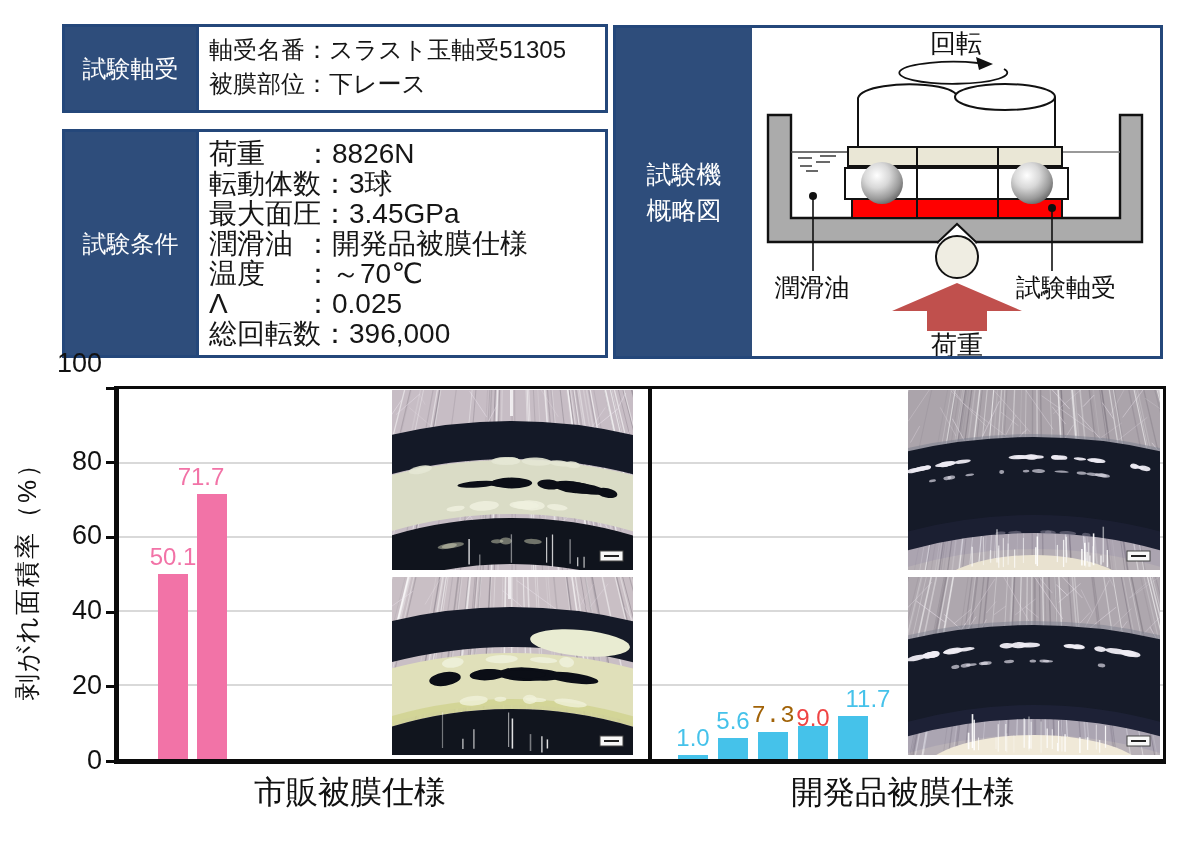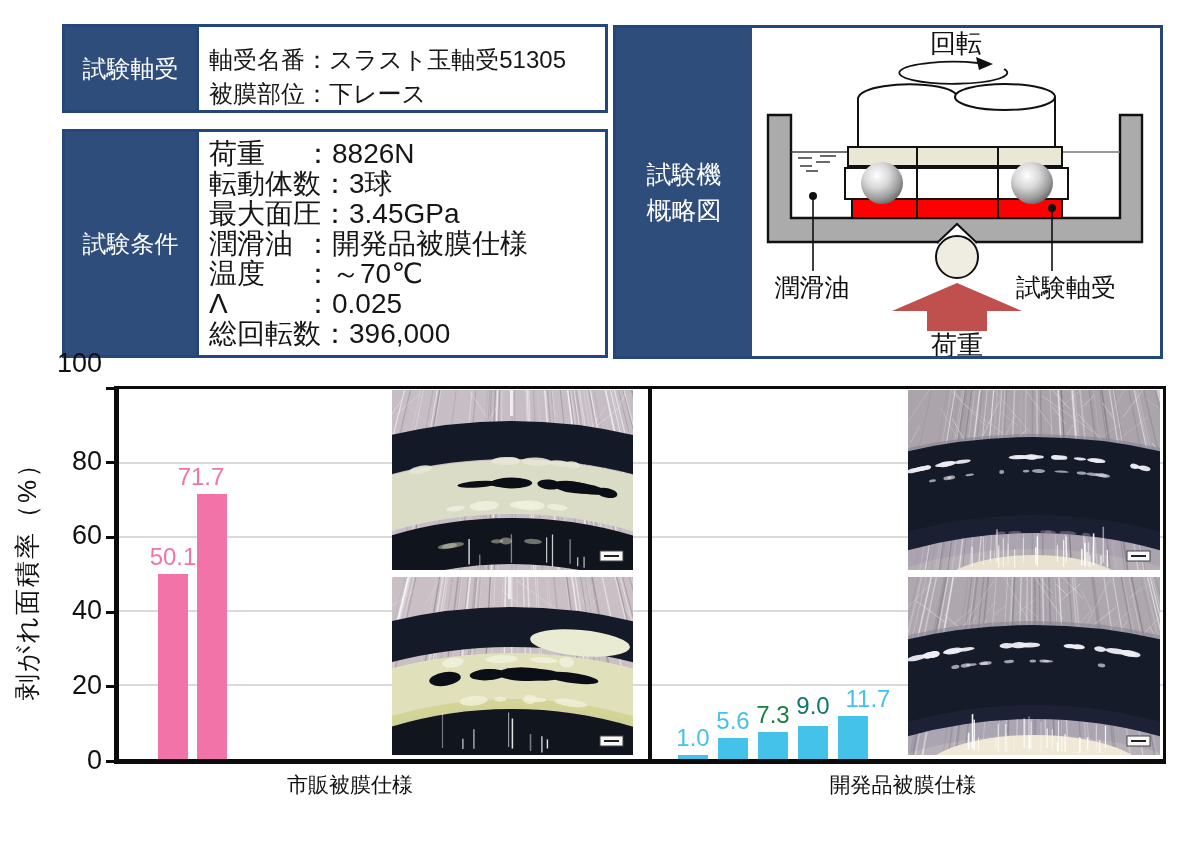--- a/index.html
+++ b/index.html
@@ -5,21 +5,21 @@
   html,body{margin:0;padding:0;background:#fff}
   .stage{position:relative;width:1200px;height:852px;background:#fff;overflow:hidden;
          font-family:"Liberation Sans","DejaVu Sans",sans-serif;color:#161616}
   
   .tbl{position:absolute;display:flex;border:3px solid #24477A;box-sizing:border-box;background:#fff}
   .thead{background:#2E4D7B;color:#fff;display:flex;align-items:center;justify-content:center;
          font-size:24px;flex:0 0 131px;text-align:center}
   .tbody{flex:1;border-left:3px solid #24477A;padding:7px 0 0 10px;overflow:hidden}
   .trow{font-size:28px;line-height:30px;white-space:nowrap}
   #table1 .trow{font-size:24px;line-height:34px}
-  #table1 .tbody{padding-top:16px}
+  #table1 .tbody{padding-top:6px}
   .lbl{display:inline-block;min-width:95px}
   
   #panel3{position:absolute;left:613px;top:25px;width:550px;height:334px;display:flex;
           border:3px solid #24477A;box-sizing:border-box;background:#fff}
   .p3head{flex:0 0 136px;background:#2E4D7B;color:#fff;display:flex;flex-direction:column;
           justify-content:center;align-items:center;font-size:25px;line-height:36px}
   .p3body{flex:1;position:relative}
   .p3body svg{position:absolute;left:0;top:0;width:100%;height:100%}
   
   #ylabel{position:absolute;left:27px;top:575px;transform:translate(-50%,-50%) rotate(-90deg);
@@ -29,21 +29,21 @@
   #plot-inner{position:absolute;left:0;top:0;width:1044px;height:370px}
   .gridline{position:absolute;left:0;width:100%;height:2px;background:#d9d9d9}
   .divider{position:absolute;top:0;height:100%;width:4px;background:#0b0b0b}
   .bar{position:absolute;bottom:0;width:30px}
   .bar-label{position:absolute;font-size:24px;white-space:nowrap;transform:translateX(-50%)}
   .photo{position:absolute;overflow:hidden}
   .photo svg{display:block}
   .ytick{position:absolute;width:8px;height:3px;background:#0b0b0b;left:106px}
   .yticklabel{position:absolute;width:60px;text-align:right;left:42px;font-size:27px;color:#111;
               transform:translateY(-55%)}
-  .catlabel{position:absolute;top:771px;transform:translateX(-50%);font-size:21px;color:#111;white-space:nowrap}
+  .catlabel{position:absolute;top:771px;transform:translateX(-50%);font-size:32px;color:#111;white-space:nowrap}
 </style>
 </head>
 <body>
 
 <div class="stage">
 
   <div class="tbl" id="table1" style="left:62px;top:24px;width:546px;height:89px">
     <div class="thead">試験軸受</div>
     <div class="tbody" id="t1-rows">
         <div class="trow"><span class="lbl">軸受名番</span><span>：</span><span>スラスト玉軸受51305</span></div>
@@ -753,23 +753,23 @@
         <div class="divider" style="left: 529px;"></div>
         <div class="bar" style="left: 39px; height: 185.4px; background: rgb(242, 115, 167);"></div>
         <div class="bar-label" style="left: 54px; bottom: 188.4px; color: rgb(242, 115, 167); margin-top: 8px;">50.1</div>
         <div class="bar" style="left: 78px; height: 265.3px; background: rgb(242, 115, 167);"></div>
         <div class="bar-label" style="left: 82px; bottom: 268.3px; color: rgb(242, 115, 167);">71.7</div>
         <div class="bar" style="left: 559px; height: 3.7px; background: rgb(69, 194, 234);"></div>
         <div class="bar-label" style="left: 574px; bottom: 6.7px; color: rgb(69, 194, 234);">1.0</div>
         <div class="bar" style="left: 599px; height: 20.7px; background: rgb(69, 194, 234);"></div>
         <div class="bar-label" style="left: 614px; bottom: 23.7px; color: rgb(69, 194, 234);">5.6</div>
         <div class="bar" style="left: 639px; height: 27px; background: rgb(69, 194, 234);"></div>
-        <div class="bar-label" style="left: 654px; bottom: 30px; color: #15803d;">7.3</div>
+        <div class="bar-label" style="left: 654px; bottom: 30px; color: #a16207; font-family: Liberation Mono, monospace;">7.3</div>
         <div class="bar" style="left: 679px; height: 33.3px; background: rgb(69, 194, 234);"></div>
-        <div class="bar-label" style="left: 694px; bottom: 39px; color: #0f766e;">9.0</div>
+        <div class="bar-label" style="left: 694px; bottom: 27px; color: #ef4444;">9.0</div>
         <div class="bar" style="left: 719px; height: 43.3px; background: rgb(69, 194, 234);"></div>
         <div class="bar-label" style="left: 734px; bottom: 46.3px; color: rgb(69, 194, 234); margin-left: 15px;">11.7</div>
       </div>
   </div>
   <div class="catlabel" style="left:350px">市販被膜仕様</div>
   <div class="catlabel" style="left:903px">開発品被膜仕様</div>
 
 <div class="ytick" style="top: 760px;"></div>
     <div class="yticklabel" style="top: 761.5px;">0</div>
     <div class="ytick" style="top: 685.3px;"></div>

